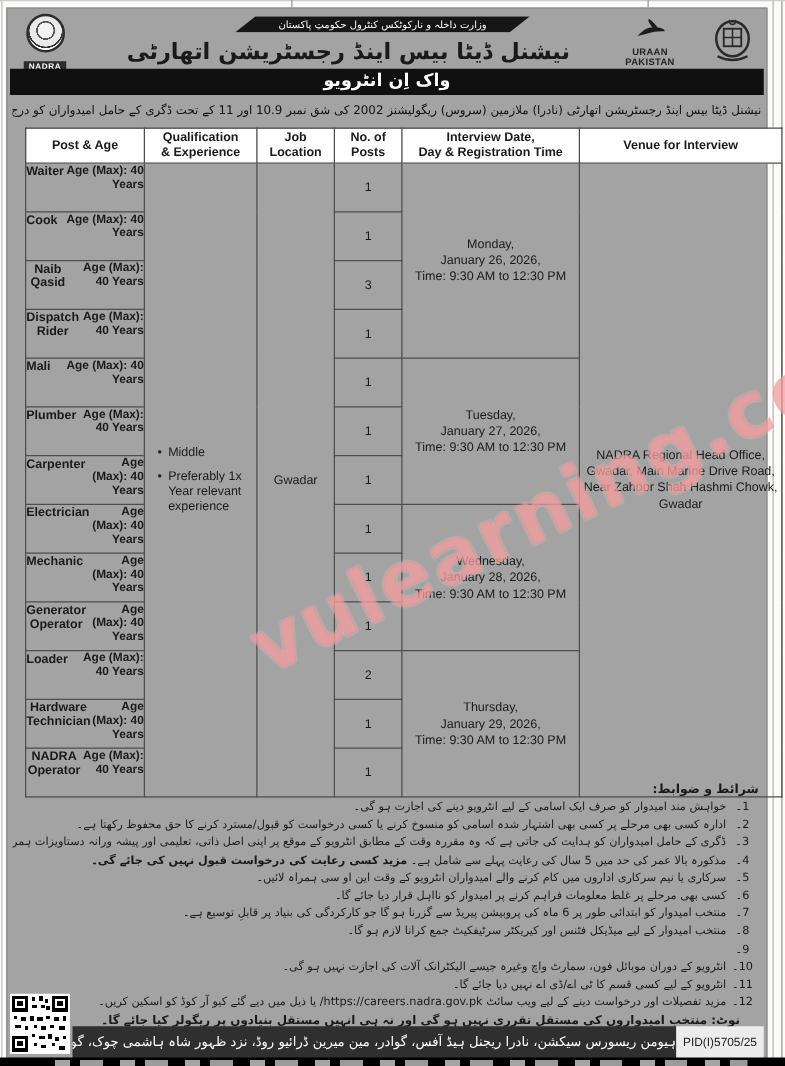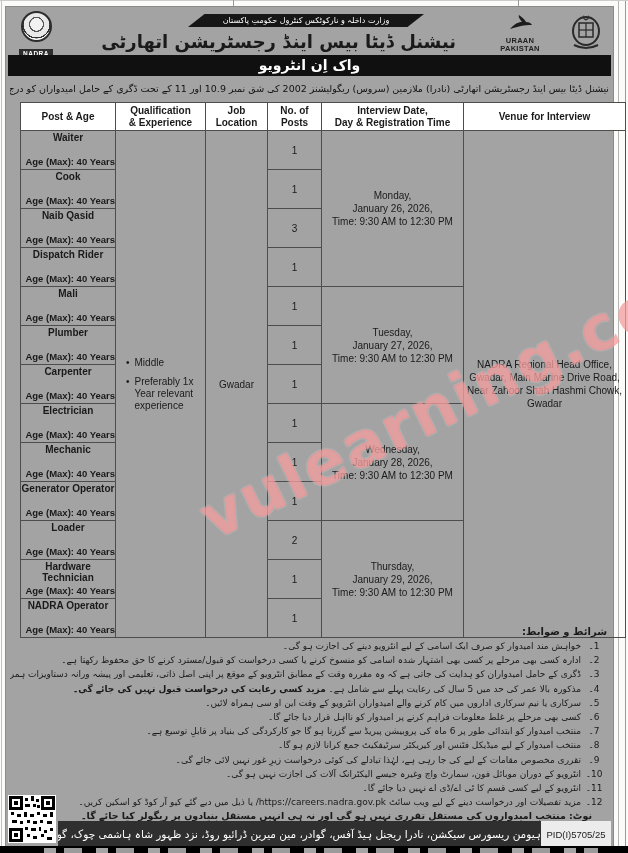--- a/index.html
+++ b/index.html
@@ -61,21 +61,21 @@
   
   table.jobs{
     position:absolute;left:14px;top:95px;width:605px;border-collapse:collapse;table-layout:fixed;
   }
   table.jobs th,table.jobs td{border:1px solid #4d4d4d;padding:0;vertical-align:middle;}
   table.jobs th{
     height:27px;font-size:10px;font-weight:bold;text-align:center;
     white-space:pre-line;line-height:12px;background:#fff;
   }
   td.post-cell{height:38px;}
-  .post-inner{display:flex;flex-direction:column;justify-content:space-between;height:38px;}
+  .post-inner{display:flex;flex-direction:row;justify-content:space-between;height:38px;}
   .post-name{font-size:10px;font-weight:bold;text-align:center;padding-top:1px;}
   .post-age{font-size:9.5px;font-weight:bold;text-align:right;padding-bottom:2px;}
   td.qual-cell{vertical-align:middle;}
   .qual-item{display:flex;gap:5px;font-size:10px;line-height:12px;padding:0 4px 0 10px;margin:7px 0;}
   .qual-bullet{flex:0 0 auto;}
   td.loc-cell{text-align:center;font-size:10px;}
   td.count-cell{text-align:center;font-size:10px;}
   td.interview-cell{text-align:center;font-size:10px;line-height:13px;}
   td.venue-cell{text-align:center;font-size:10px;line-height:13px;padding:0 14px;}
 
@@ -375,21 +375,20 @@
         <div class="term-item">
           <span class="term-num">7۔</span>
           <span>منتخب امیدوار کو ابتدائی طور پر 6 ماہ کی پروبیشن پیریڈ سے گزرنا ہو گا جو کارکردگی کی بنیاد پر قابلِ توسیع ہے۔ </span>
         </div>
         <div class="term-item">
           <span class="term-num">8۔</span>
           <span>منتخب امیدوار کے لیے میڈیکل فٹنس اور کیریکٹر سرٹیفکیٹ جمع کرانا لازم ہو گا۔ </span>
         </div>
         <div class="term-item">
           <span class="term-num">9۔</span>
-          <span>تقرری مخصوص مقامات کے لیے کی جا رہی ہے، لہٰذا تبادلے کی کوئی درخواست زیرِ غور نہیں لائی جائے گی۔ </span>
         </div>
         <div class="term-item">
           <span class="term-num">10۔</span>
           <span>انٹرویو کے دوران موبائل فون، سمارٹ واچ وغیرہ جیسے الیکٹرانک آلات کی اجازت نہیں ہو گی۔ </span>
         </div>
         <div class="term-item">
           <span class="term-num">11۔</span>
           <span>انٹرویو کے لیے کسی قسم کا ٹی اے/ڈی اے نہیں دیا جائے گا۔ </span>
         </div>
         <div class="term-item">

